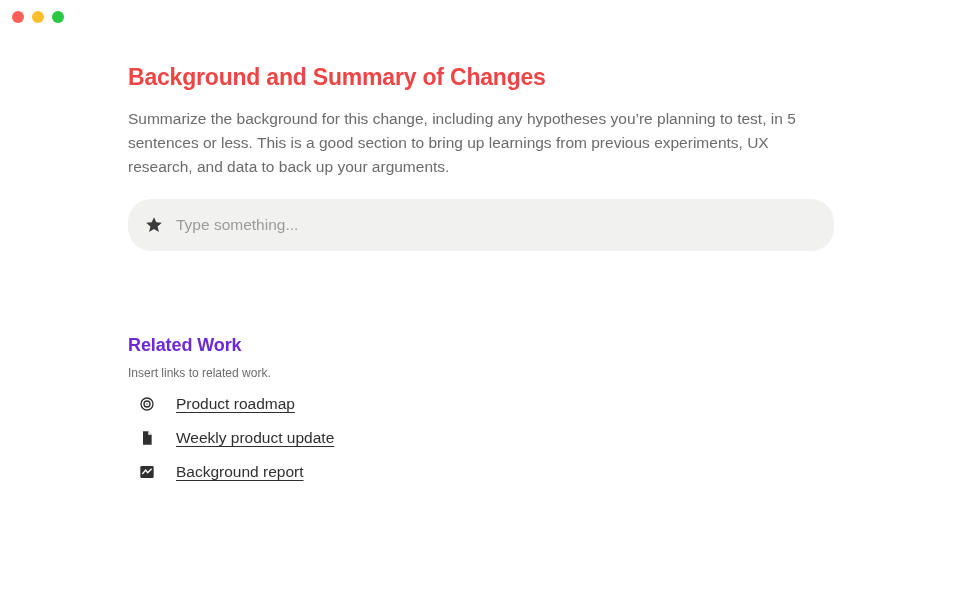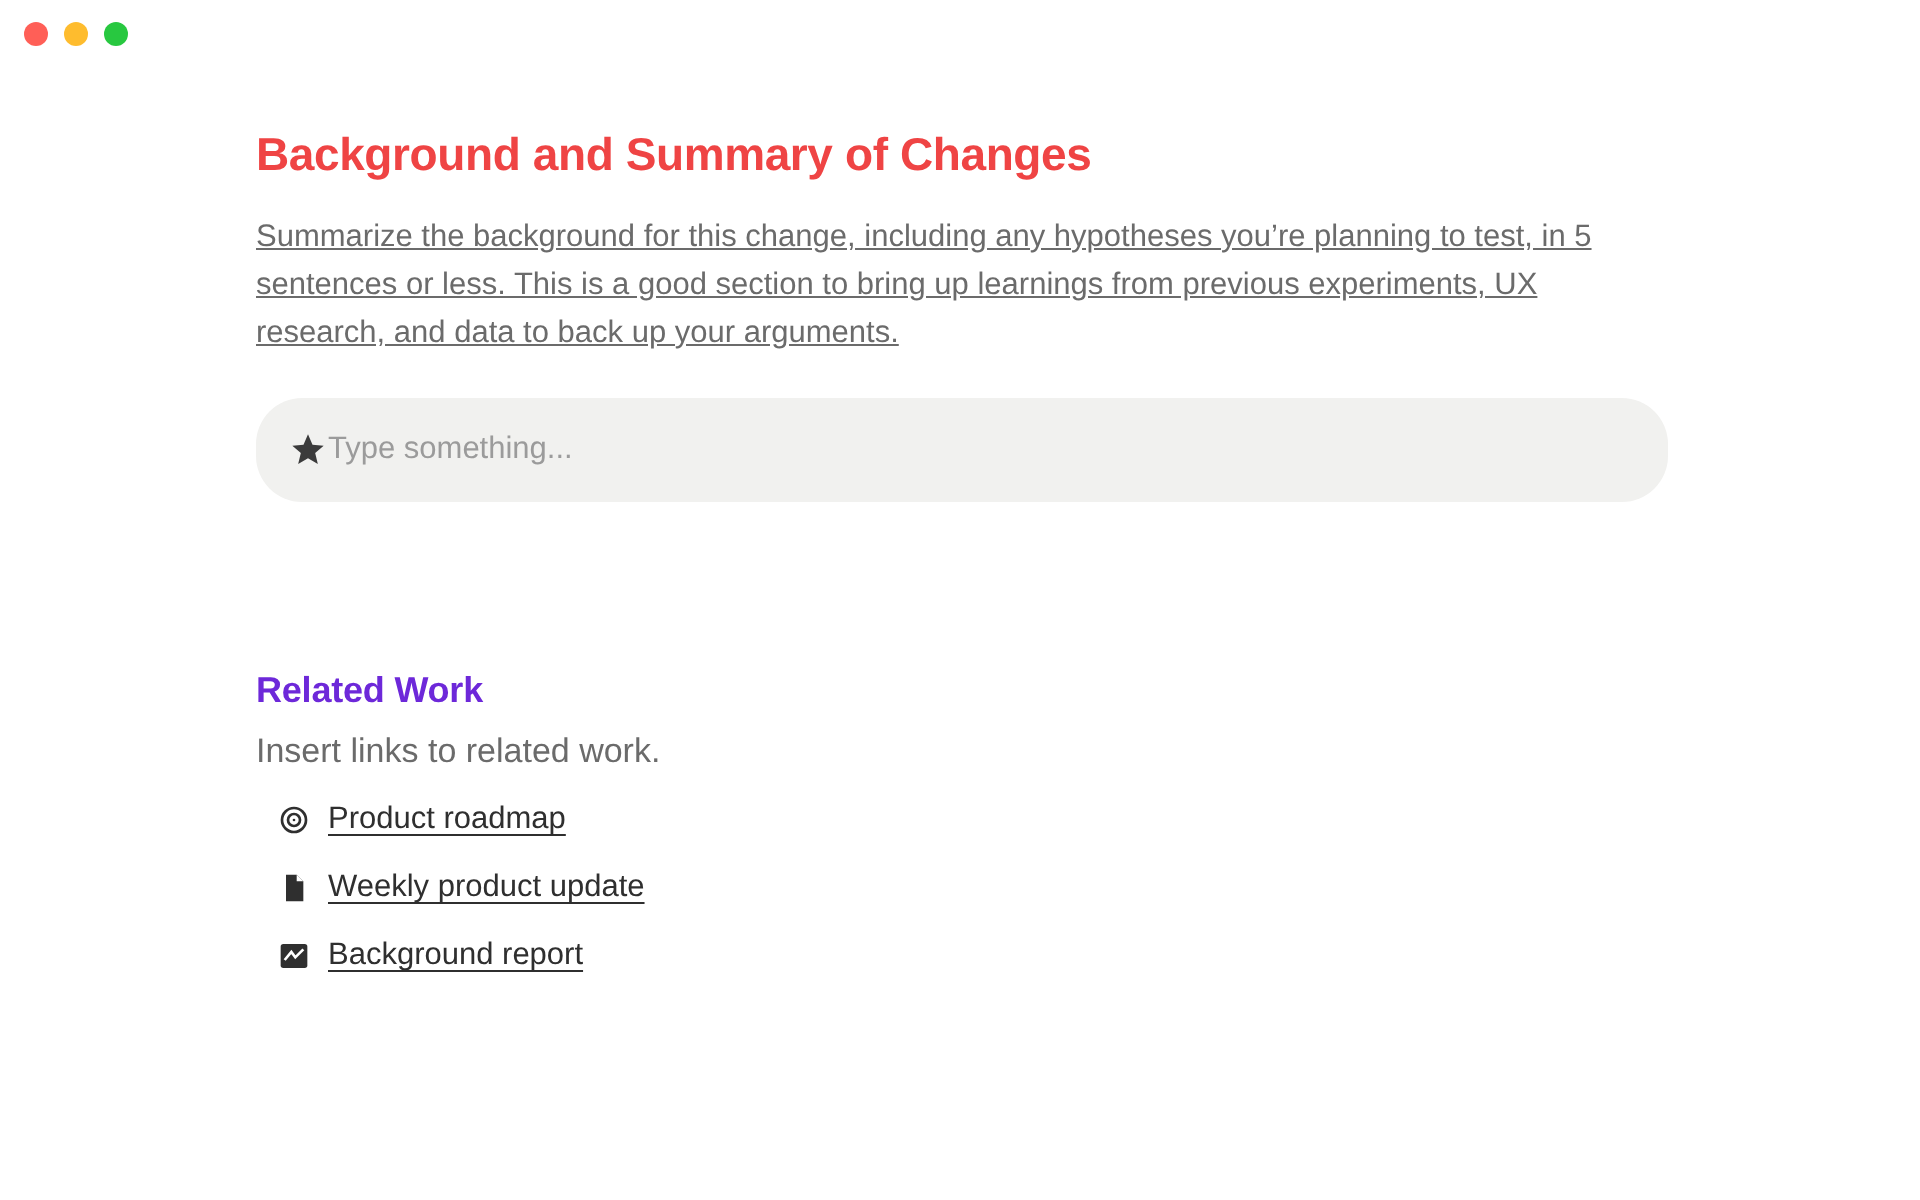--- a/index.html
+++ b/index.html
@@ -52,30 +52,30 @@
     color: #ef4444;
     margin: 0 0 16px 0;
     letter-spacing: -0.2px;
   }
   .doc-paragraph {
     font-size: 15.5px;
     line-height: 24px;
     color: #6b6b6b;
     margin: 0 0 20px 0;
     max-width: 700px;
-    text-decoration: underline;
   }
   .input-block {
     background: #f1f1ef;
     height: 52px;
     width: 706px;
     display: flex;
     align-items: center;
     padding: 0 16px;
     box-sizing: border-box;
+    gap: 12px;
     border-radius: 23px;
   }
   .star-icon {
     flex: 0 0 auto;
     display: flex;
     align-items: center;
     justify-content: center;
     color: #3b3b3b;
     font-size: 20px;
     line-height: 1;
@@ -85,33 +85,33 @@
     color: #9b9b9b;
   }
   .section-title {
     font-size: 18px;
     font-weight: bold;
     color: #6d28d9;
     margin: 84px 0 10px 0;
     letter-spacing: -0.1px;
   }
   .section-desc {
-    font-size: 17px;
+    font-size: 12px;
     color: #6b6b6b;
     margin: 0 0 12px 0;
   }
   .link-list {
     margin: 0;
     padding: 0;
     list-style: none;
   }
   .link-item {
     display: flex;
     align-items: center;
-    gap: 8px;
+    gap: 20px;
     margin: 0 0 10px 10px;
     height: 24px;
   }
   .link-icon {
     width: 18px;
     height: 18px;
     display: flex;
     align-items: center;
     justify-content: center;
     flex: 0 0 auto;

